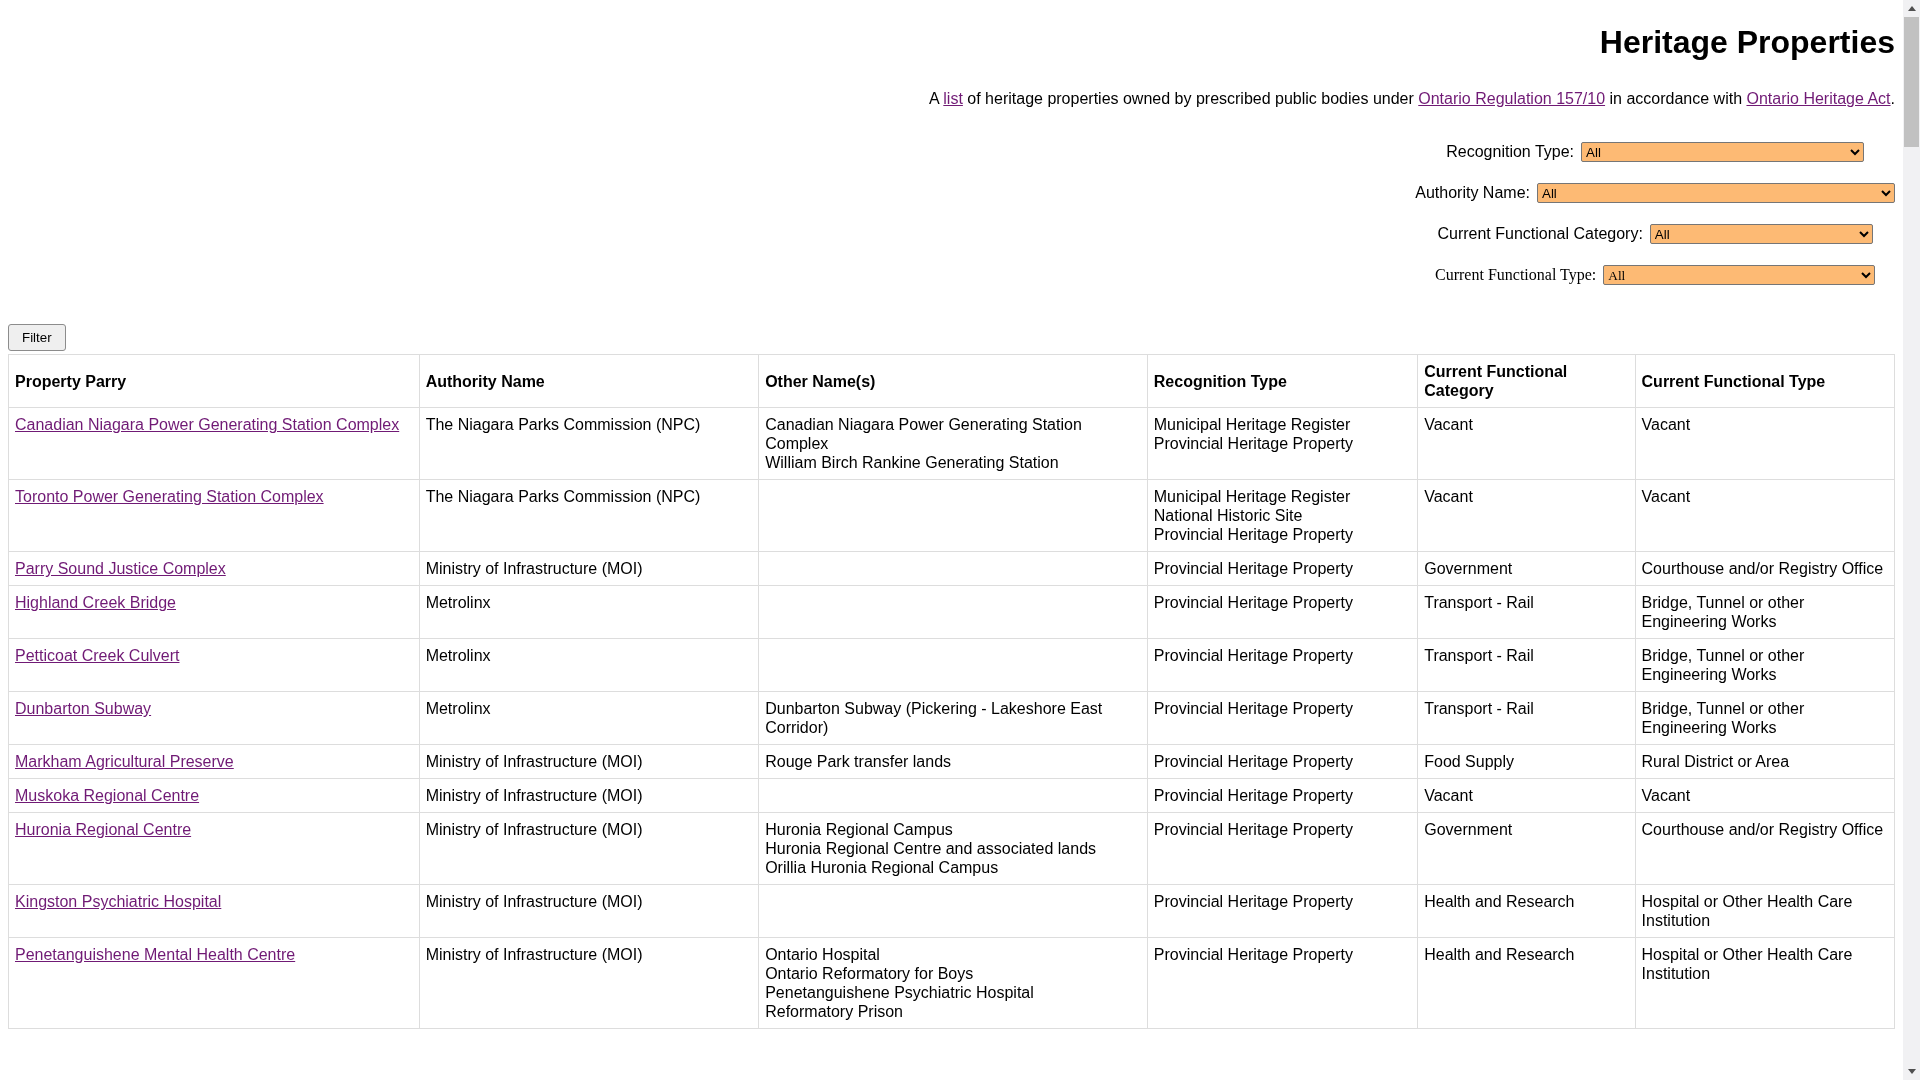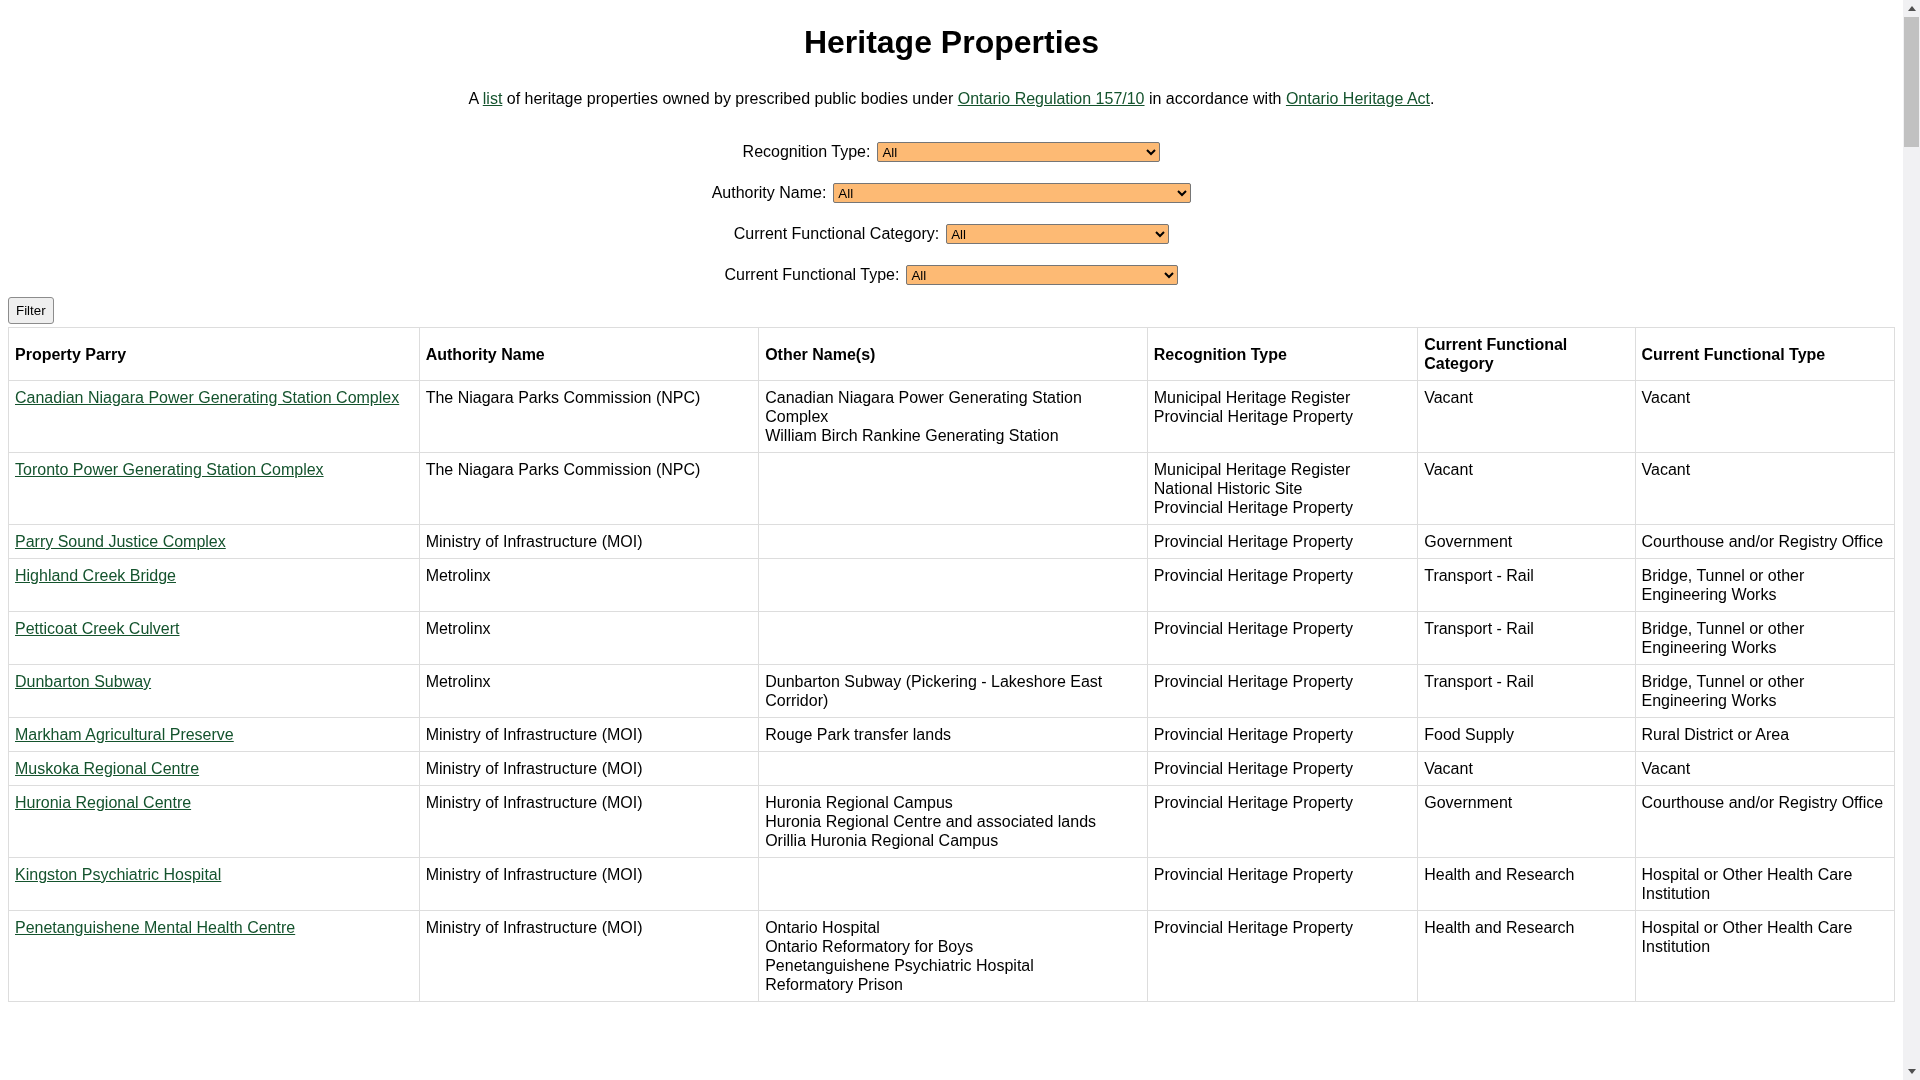--- a/index.html
+++ b/index.html
@@ -8,56 +8,56 @@
     width: 1920px; height: 1080px;
     overflow: hidden;
     background: #ffffff;
     font-family: "Liberation Sans", sans-serif;
     color: #000000;
   }
   .page {
     position: absolute; left: 0; top: 0;
     width: 1903px; height: 1080px;
     padding: 8px;
-    display: flex; flex-direction: column; align-items: center;
+    display: flex; flex-direction: column; align-items: flex-end;
     overflow: hidden;
   }
   h1.title {
     margin: 16px 0 0 0;
     font-size: 32px; line-height: 37px;
     font-weight: bold; text-align: center;
   }
   p.intro {
     margin: 29px 0 0 0;
     font-size: 16px; line-height: 18px;
     text-align: center;
   }
-  a { color: #14532d; text-decoration: underline; cursor: pointer; }
+  a { color: #701a75; text-decoration: underline; cursor: pointer; }
   .filters { margin-top: 34px; text-align: center; }
   .filter-row { margin-bottom: 21px; font-size: 16px; }
-  .filter-row:last-child { margin-bottom: 0; }
+  .filter-row:last-child { margin-bottom: 12px; font-family: Liberation Serif, serif; }
   .filter-row label { font-size: 16px; vertical-align: middle; }
   .filter-row select {
     margin-left: 7px; vertical-align: middle;
     font-size: 13.33px; font-family: inherit;
     background: #fdba74; color: #000;
     border: 1px solid #767676; border-radius: 2px;
     height: 20px; cursor: pointer;
   }
   .sel-0 { width: 283px; }
   .sel-1 { width: 358px; }
   .sel-2 { width: 223px; }
   .sel-3 { width: 272px; }
   .filter-btn {
     align-self: flex-start;
-    margin-top: 12px;
+    margin-top: 27px;
     font-family: inherit; font-size: 13.33px; color: #000;
     background: #efefef;
     border: 1px solid #8c8c8c; border-radius: 3px;
-    padding: 5px 7px;
+    padding: 5px 13px;
     cursor: pointer;
   }
   table.props {
     margin-top: 3px;
     width: 100%;
     border-collapse: collapse;
     table-layout: fixed;
   }
   col.c0 { width: 410px; } col.c1 { width: 339px; } col.c2 { width: 388px; }
   col.c3 { width: 270px; } col.c4 { width: 217px; } col.c5 { width: 259px; }

